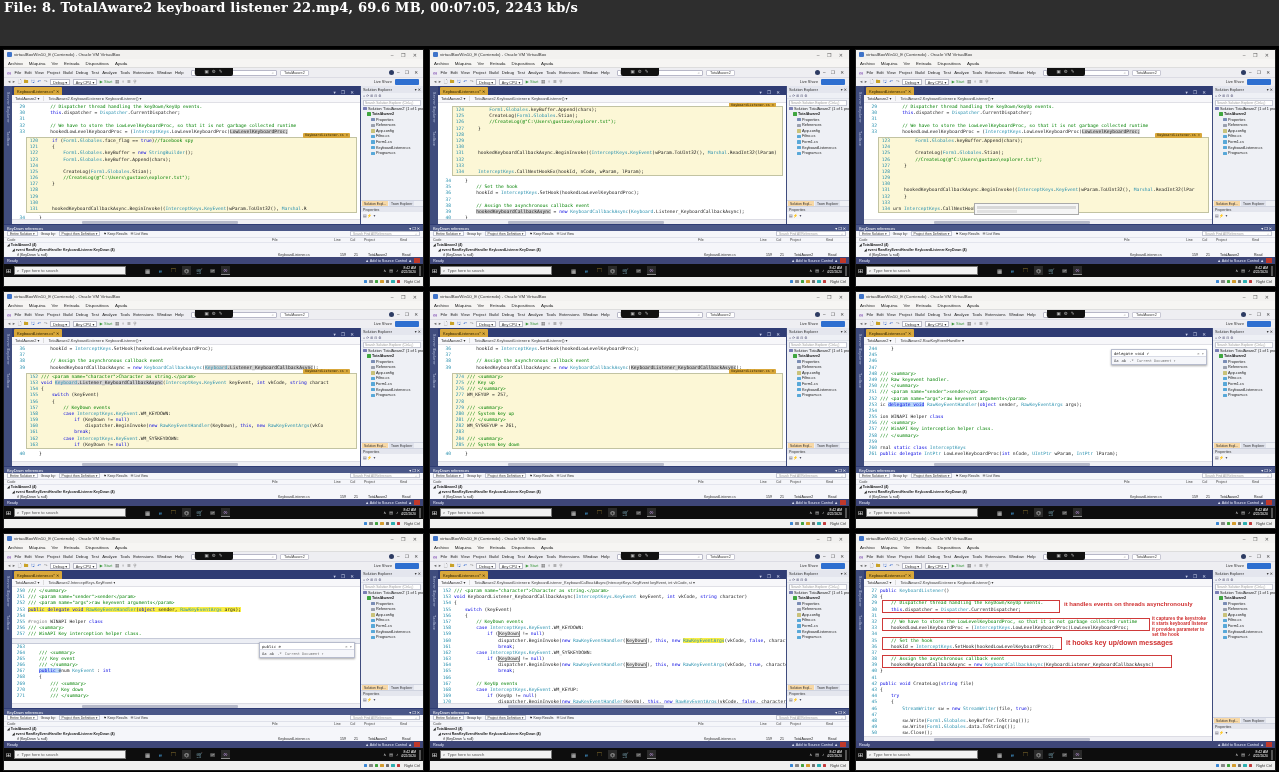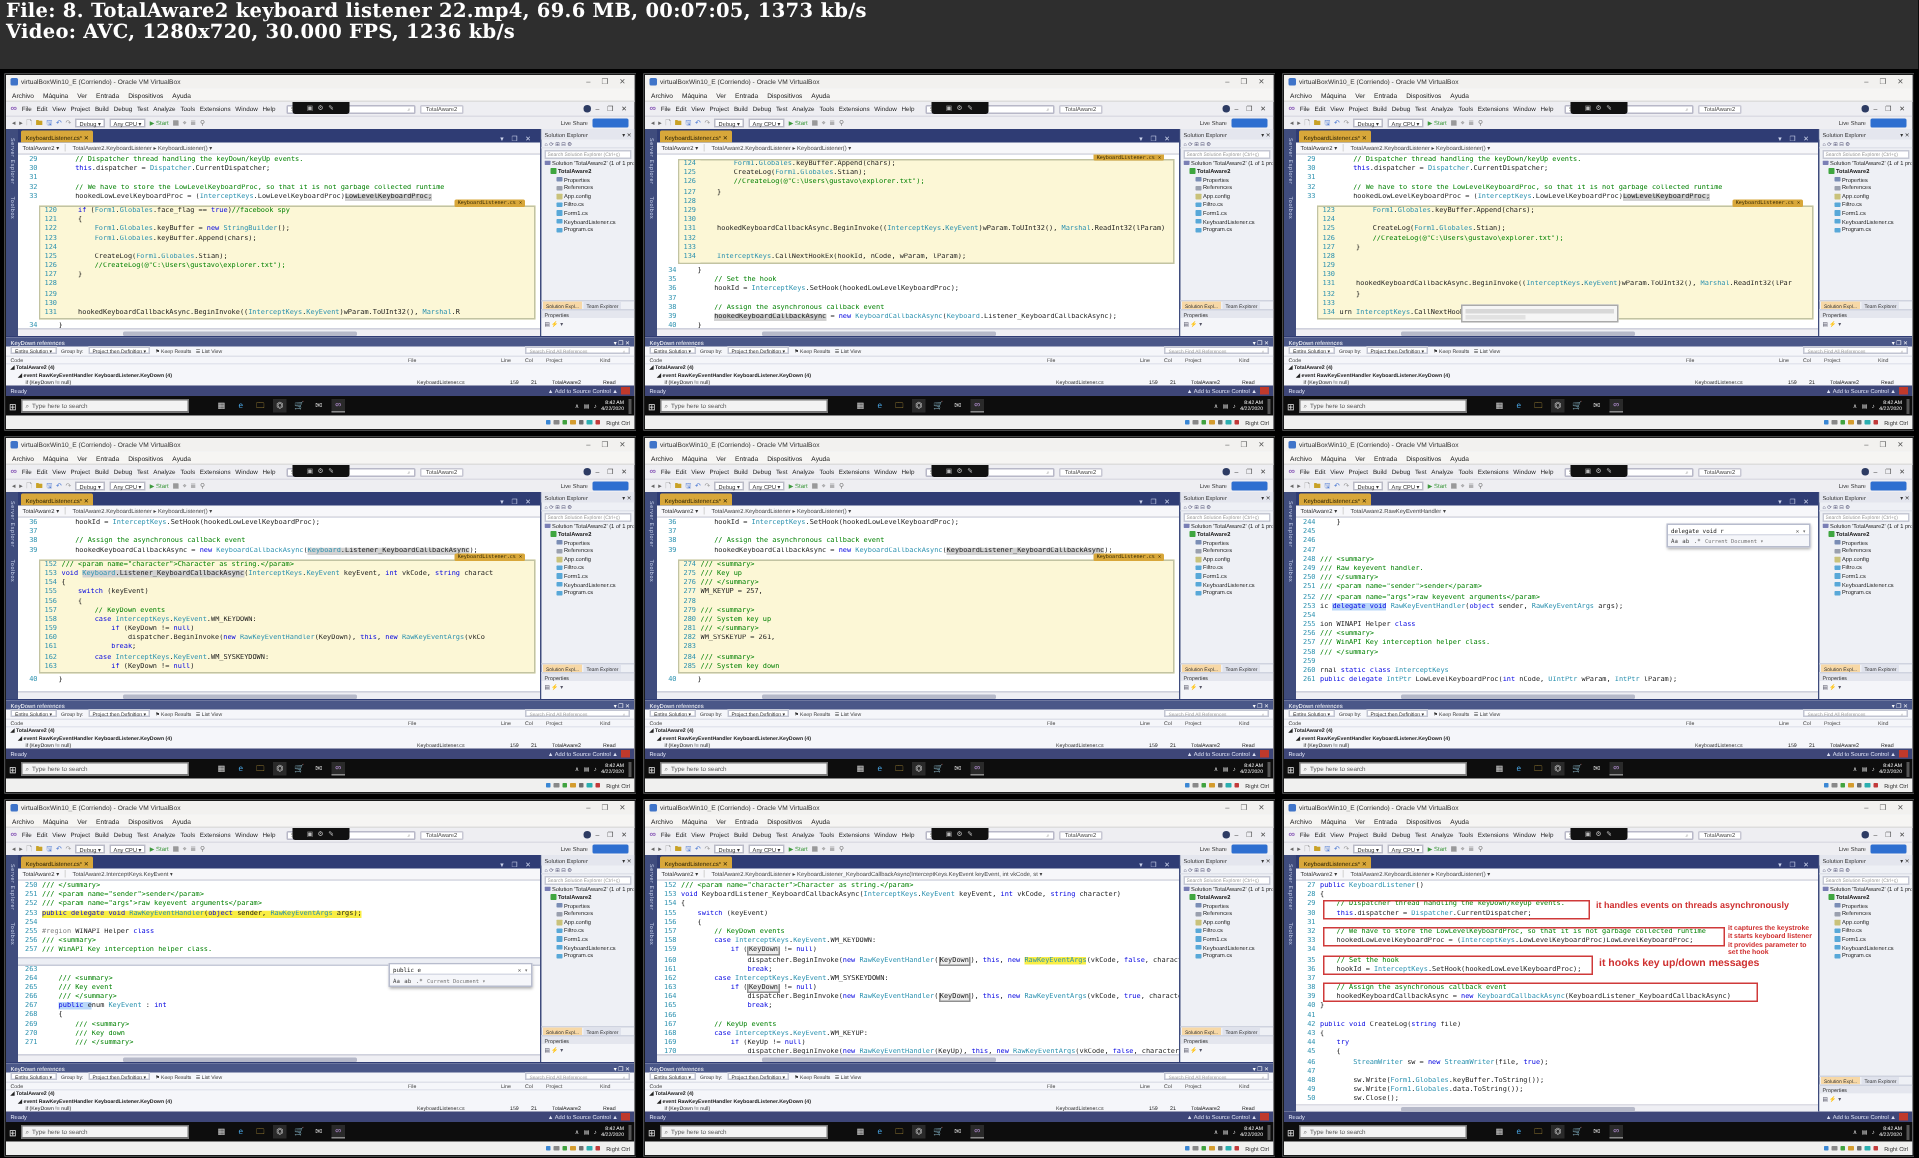--- a/index.html
+++ b/index.html
@@ -111,22 +111,21 @@
   .tray{margin-left:auto;display:flex;align-items:center;gap:3px;color:#ddd;font-size:4px}
   .clock{display:flex;flex-direction:column;align-items:flex-end;color:#fff;font-size:3.4px;line-height:3.9px}
   .vbstatus{height:9px;background:#f0f0ef;display:flex;align-items:center;justify-content:flex-end;gap:2px;padding:0 3px;flex:0 0 auto}
   .vbs-ic{width:3.5px;height:3.5px;border-radius:.5px;display:inline-block}
   .vbs-key{font-size:3.8px;color:#333;margin-left:2px}
 </style>
 </head>
 <body>
 
 <header id="sheet-header">
-  <div>File: 8. TotalAware2 keyboard listener 22.mp4, 69.6 MB, 00:07:05, 1373 kb/s</div>
-  <div>Video: AVC, 1280x720, 30.000 FPS, 1236 kb/s</div>
+  <div>File: 8. TotalAware2 keyboard listener 22.mp4, 69.6 MB, 00:07:05, 2243 kb/s</div>
 </header>
 
 <div id="grid">
     <div class="cell">
       <div class="frame">
         <div class="vb-title">
           <span class="vbi"></span>
           <span class="t">virtualBoxWin10_E (Corriendo) - Oracle VM VirtualBox</span>
           <span class="wc">–  ❐  ✕</span>
         </div>

